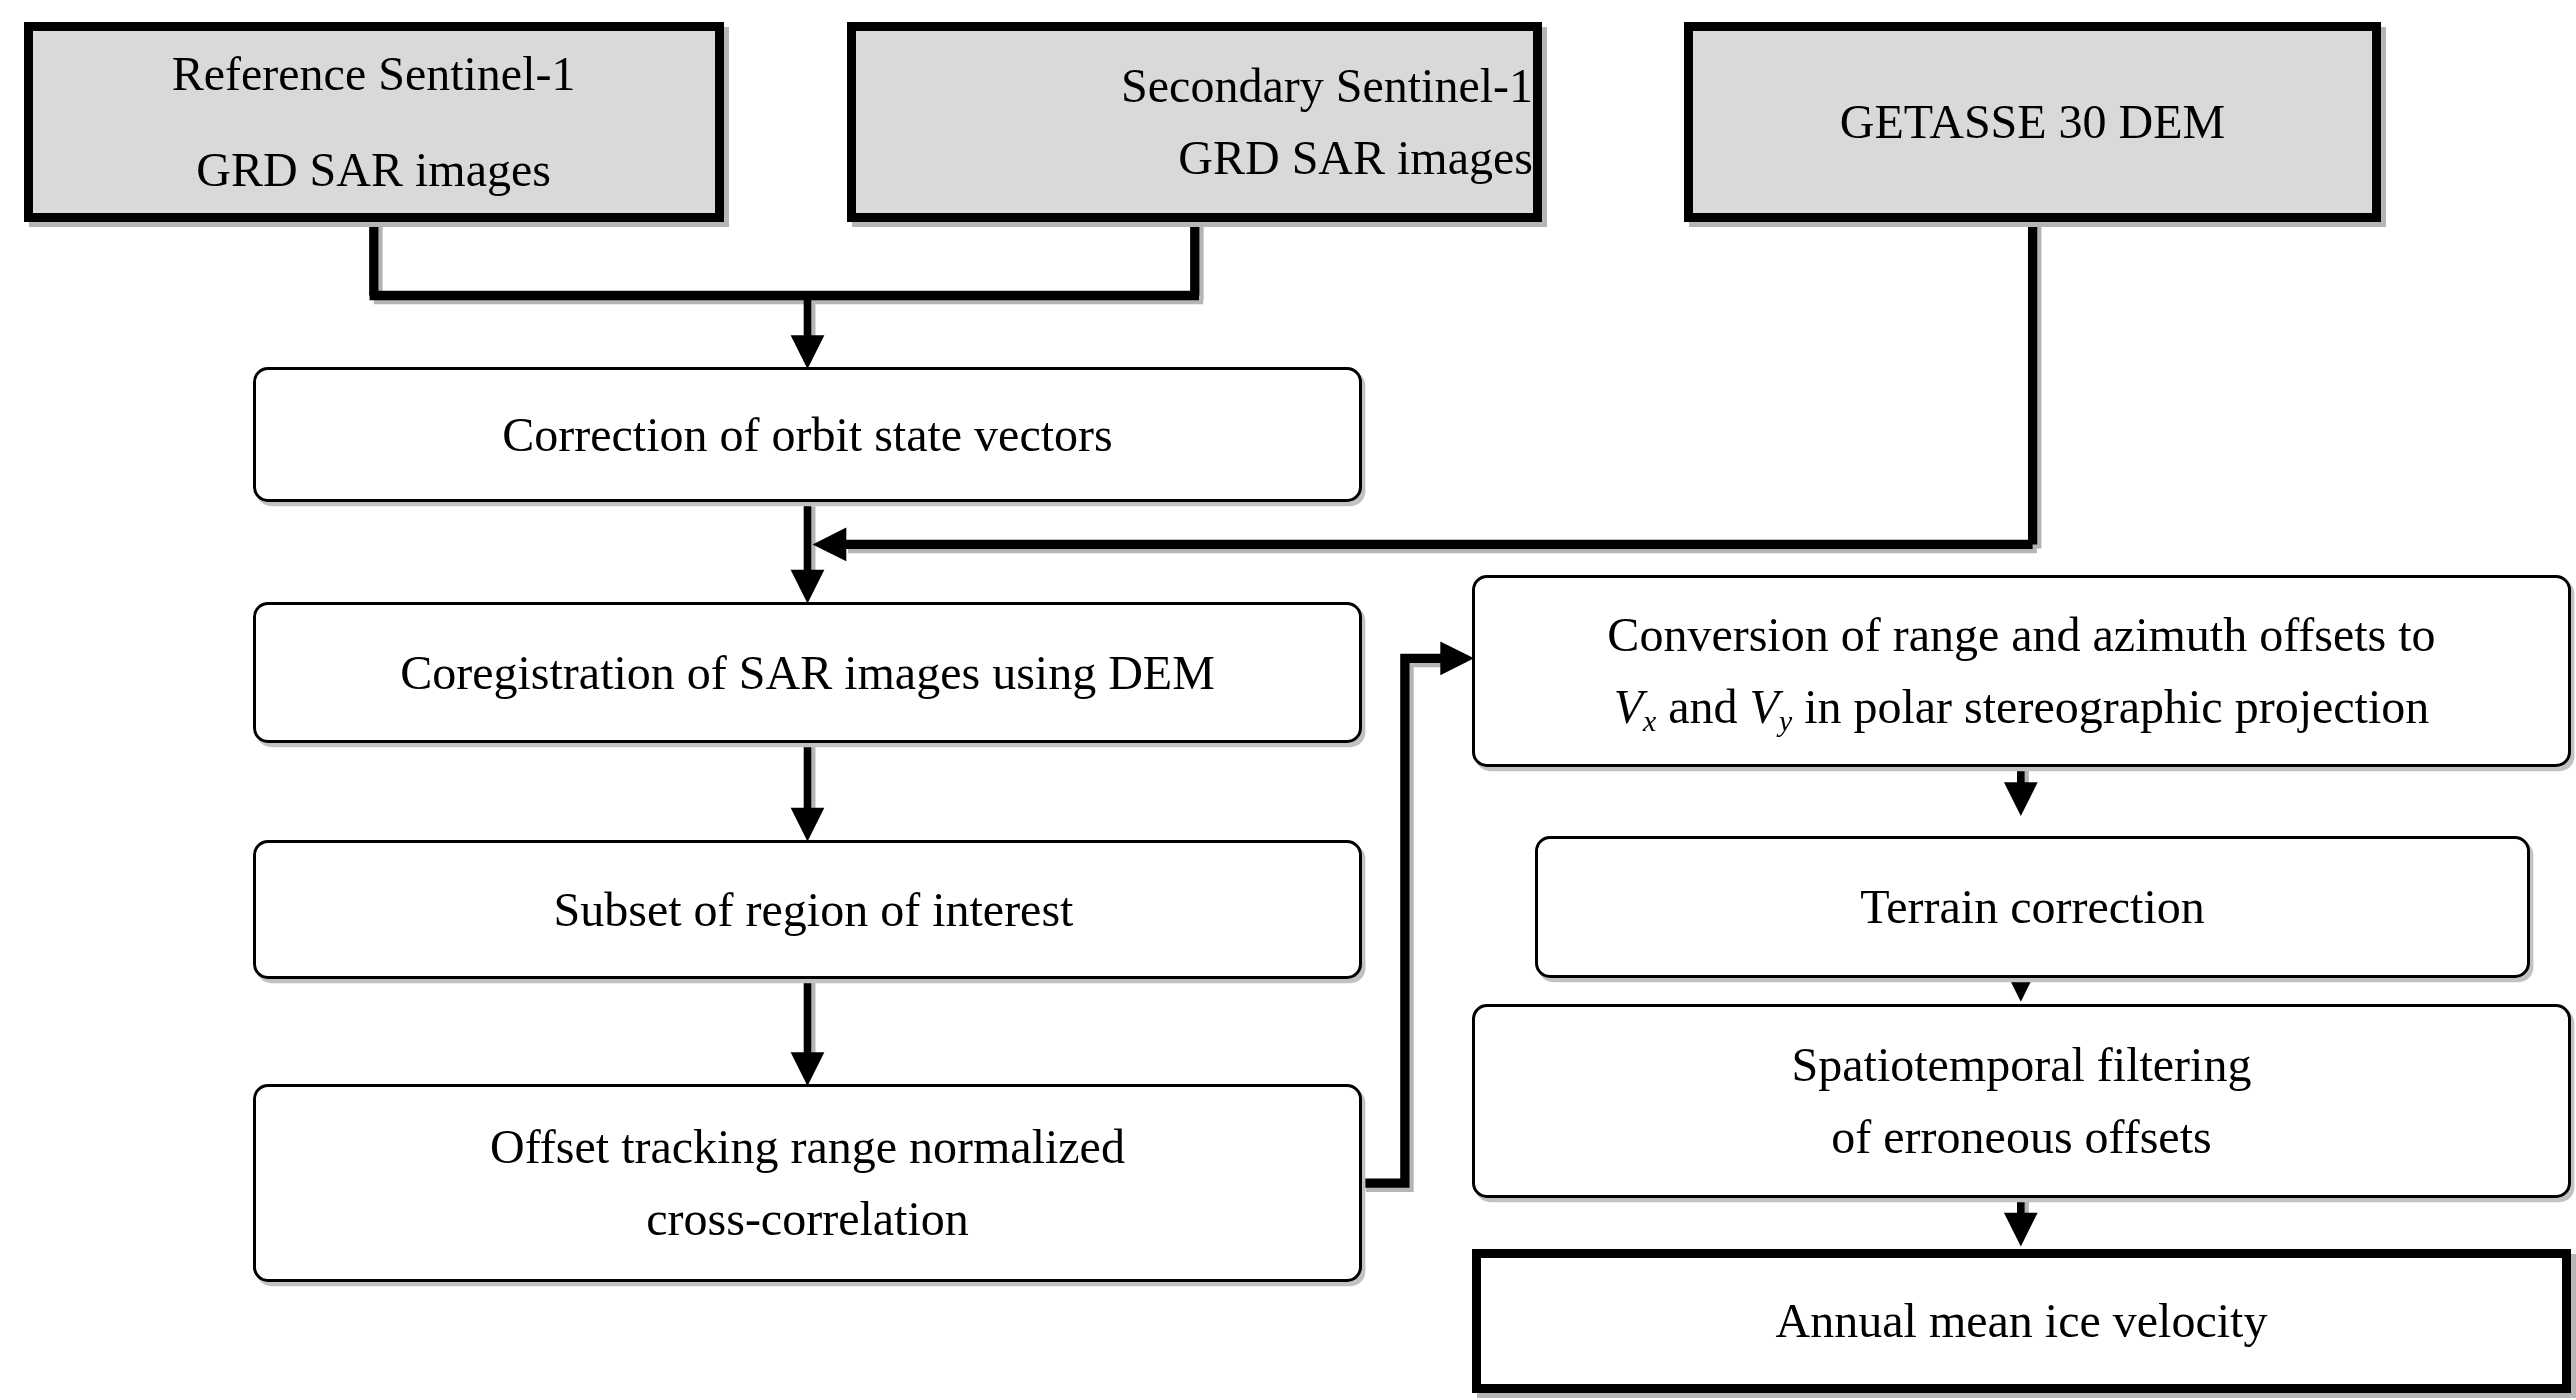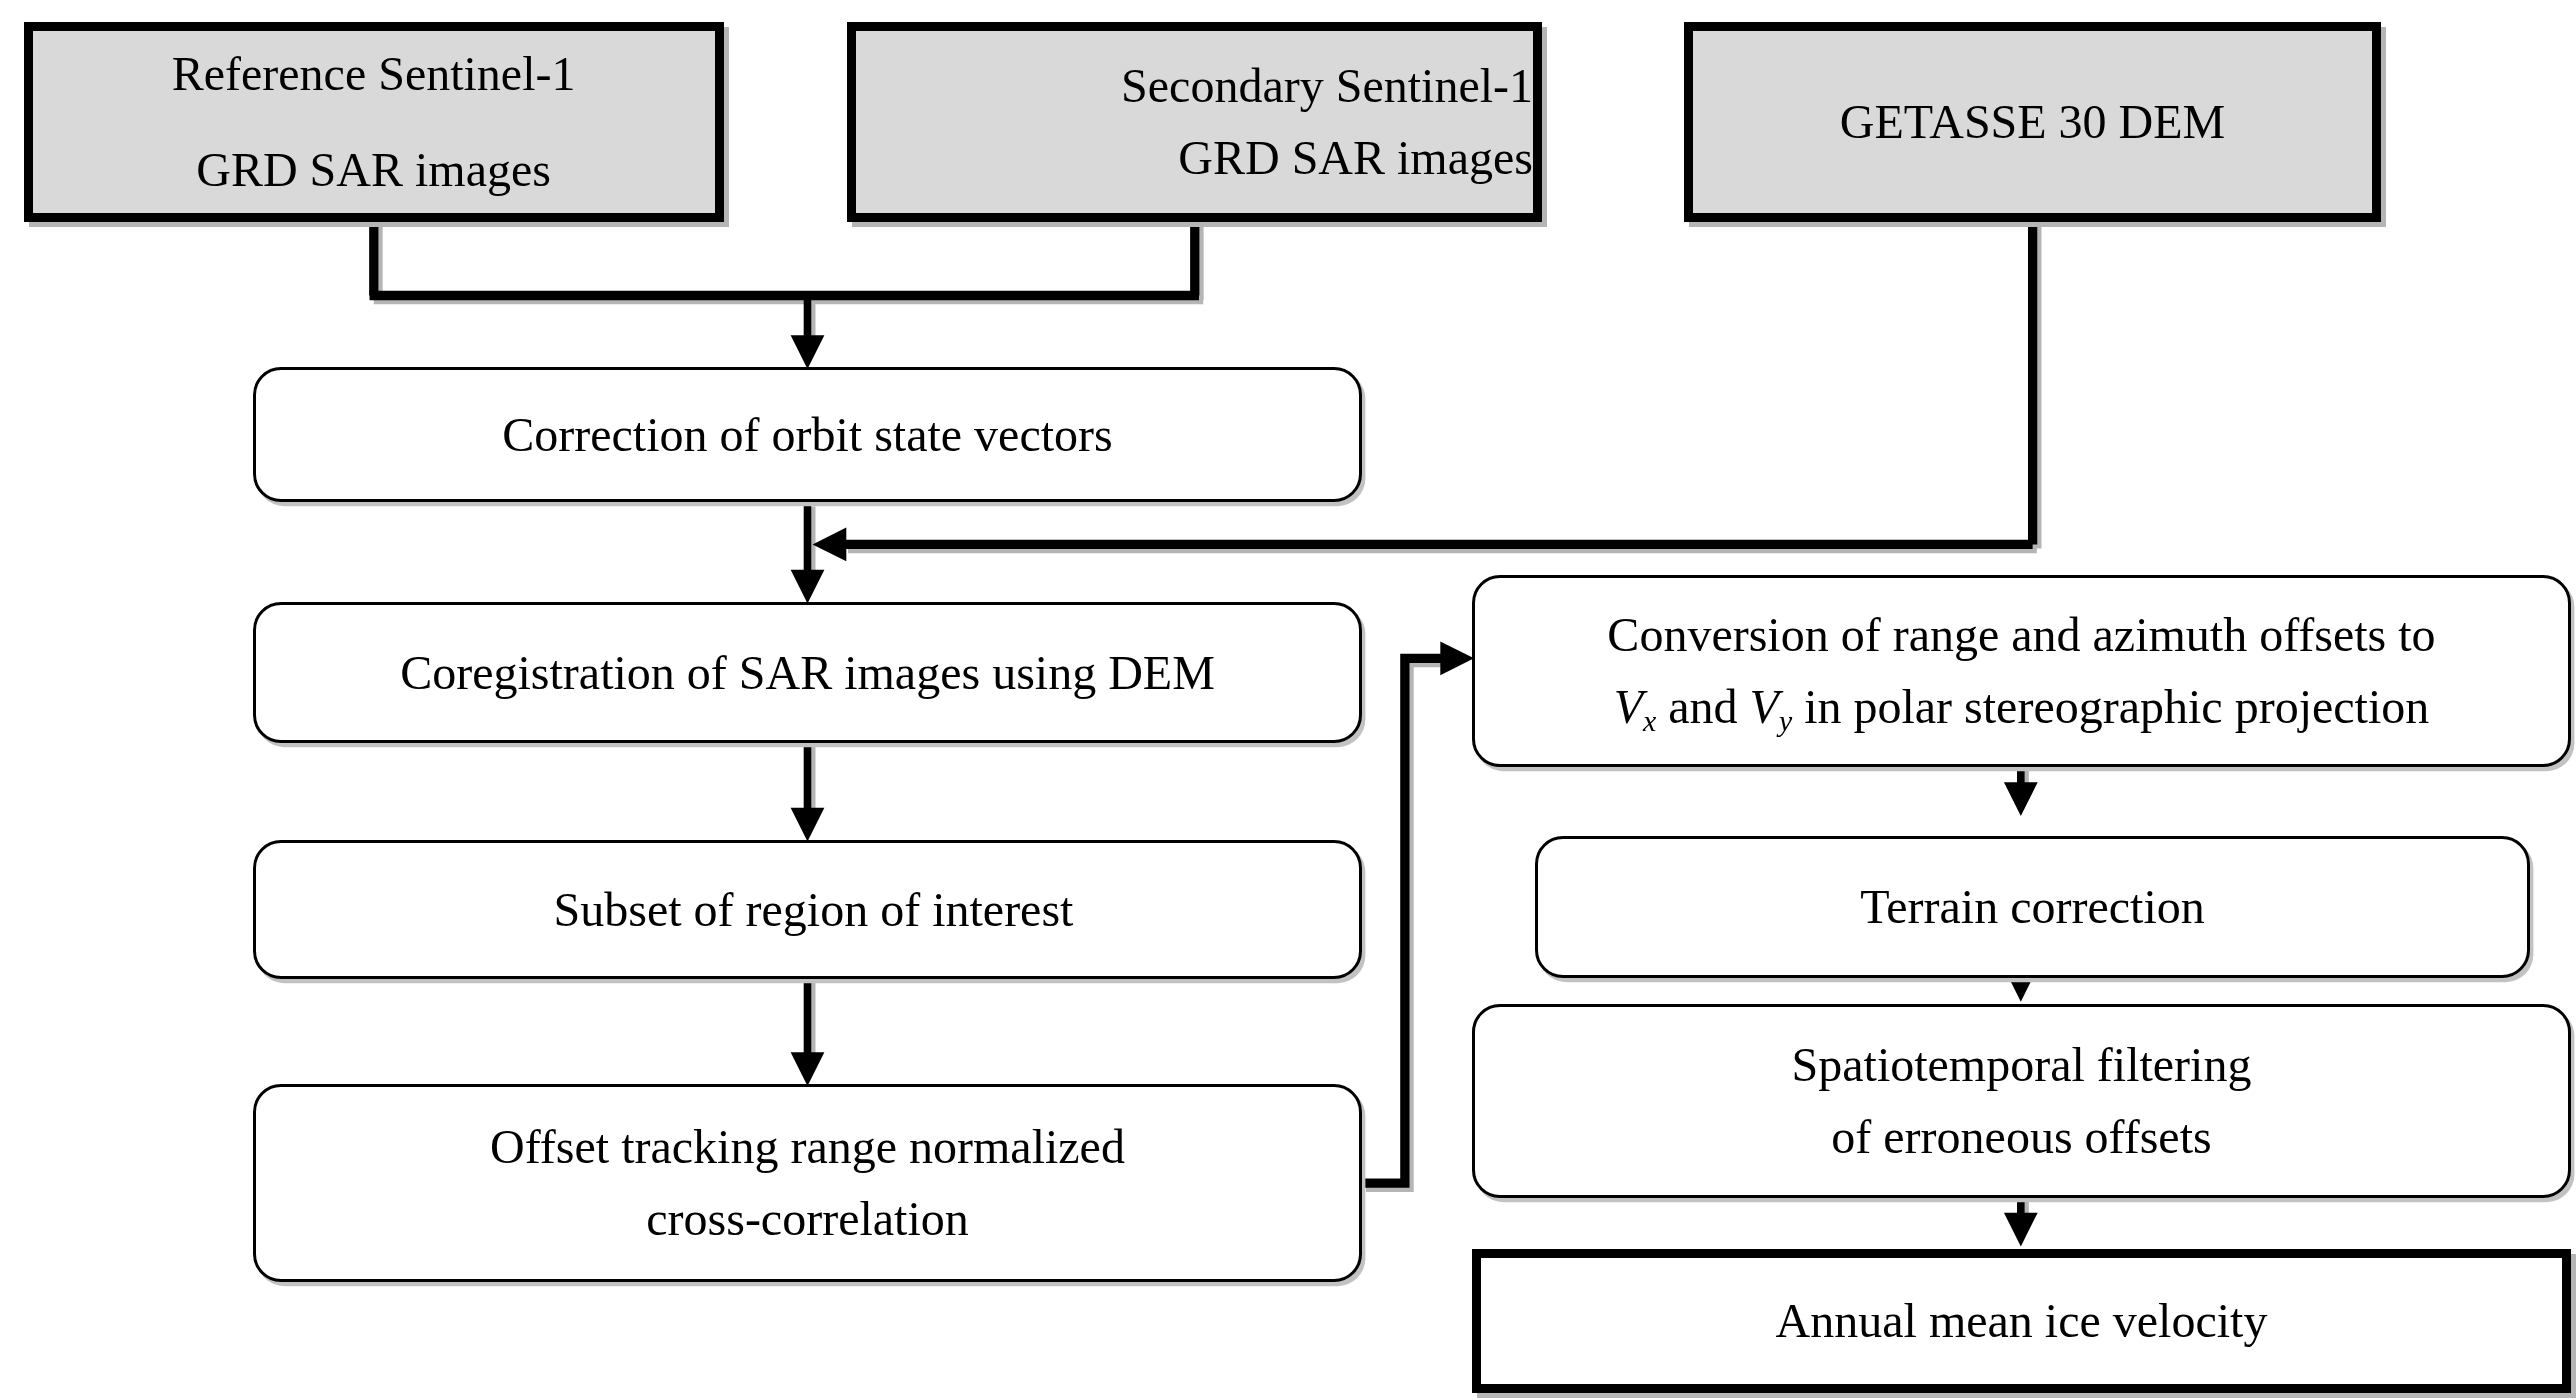--- a/index.html
+++ b/index.html
@@ -36,21 +36,21 @@
     background: #ffffff;
   }
   .box .line { white-space: nowrap; }
   .gray {
     background: #d9d9d9;
     border: 9.3px solid #000000;
     box-shadow: 5px 5px 0 #b5b5b5;
   }
   .rounded {
     border: 3.4px solid #000000;
-    border-radius: 28px;
+    border-radius: 15px;
     box-shadow: 3.4px 4.2px 0 #c2c2c2;
   }
   .output {
     border: 9.3px solid #000000;
     box-shadow: 5px 5px 0 #b5b5b5;
   }
   
   #box-reference      { left: 23.6px;   top: 22px;   width: 700px;  height: 200px; gap: 24px; }
   #box-secondary      { left: 847px; top: 22px;   width: 695px;  height: 200px; align-items: flex-end; }
   #box-dem            { left: 1684px; top: 22px;   width: 697px;  height: 200px; }

